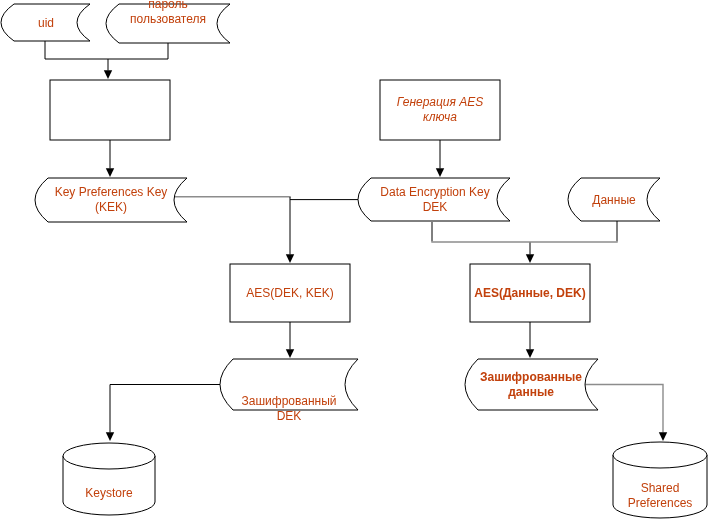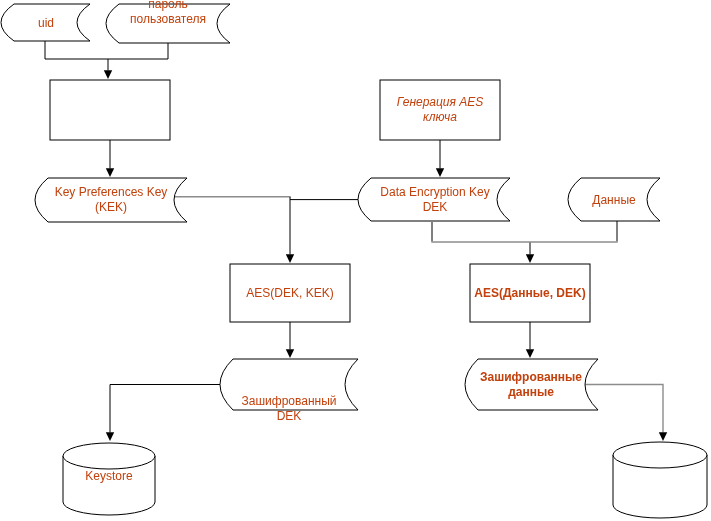--- a/index.html
+++ b/index.html
@@ -111,15 +111,17 @@
 ключа</div>
   <div class="lbl" style="left:435px; top:200px;">Data Encryption Key
 DEK</div>
   <div class="lbl" style="left:614px; top:200px;">Данные</div>
   <div class="lbl" style="left:290px; top:293px;">AES(DEK, KEK)</div>
   <div class="lbl" style="left:530px; top:293px;font-weight:bold;">AES(Данные, DEK)</div>
   <div class="lbl" style="left:289px; top:385px;margin-top:24px;">Зашифрованный
 DEK</div>
   <div class="lbl" style="left:531px; top:385px;font-weight:bold;">Зашифрованные
 данные</div>
-  <div class="lbl" style="left:109px; top:476px;text-align:center;">Keystore</div>
+  <div class="lbl" style="left:109px; top:493px;text-align:center;">Keystore</div>
+  <div class="lbl" style="left:660px; top:496px;">Shared
+Preferences</div>
 
 </div>
 
 </body></html>

